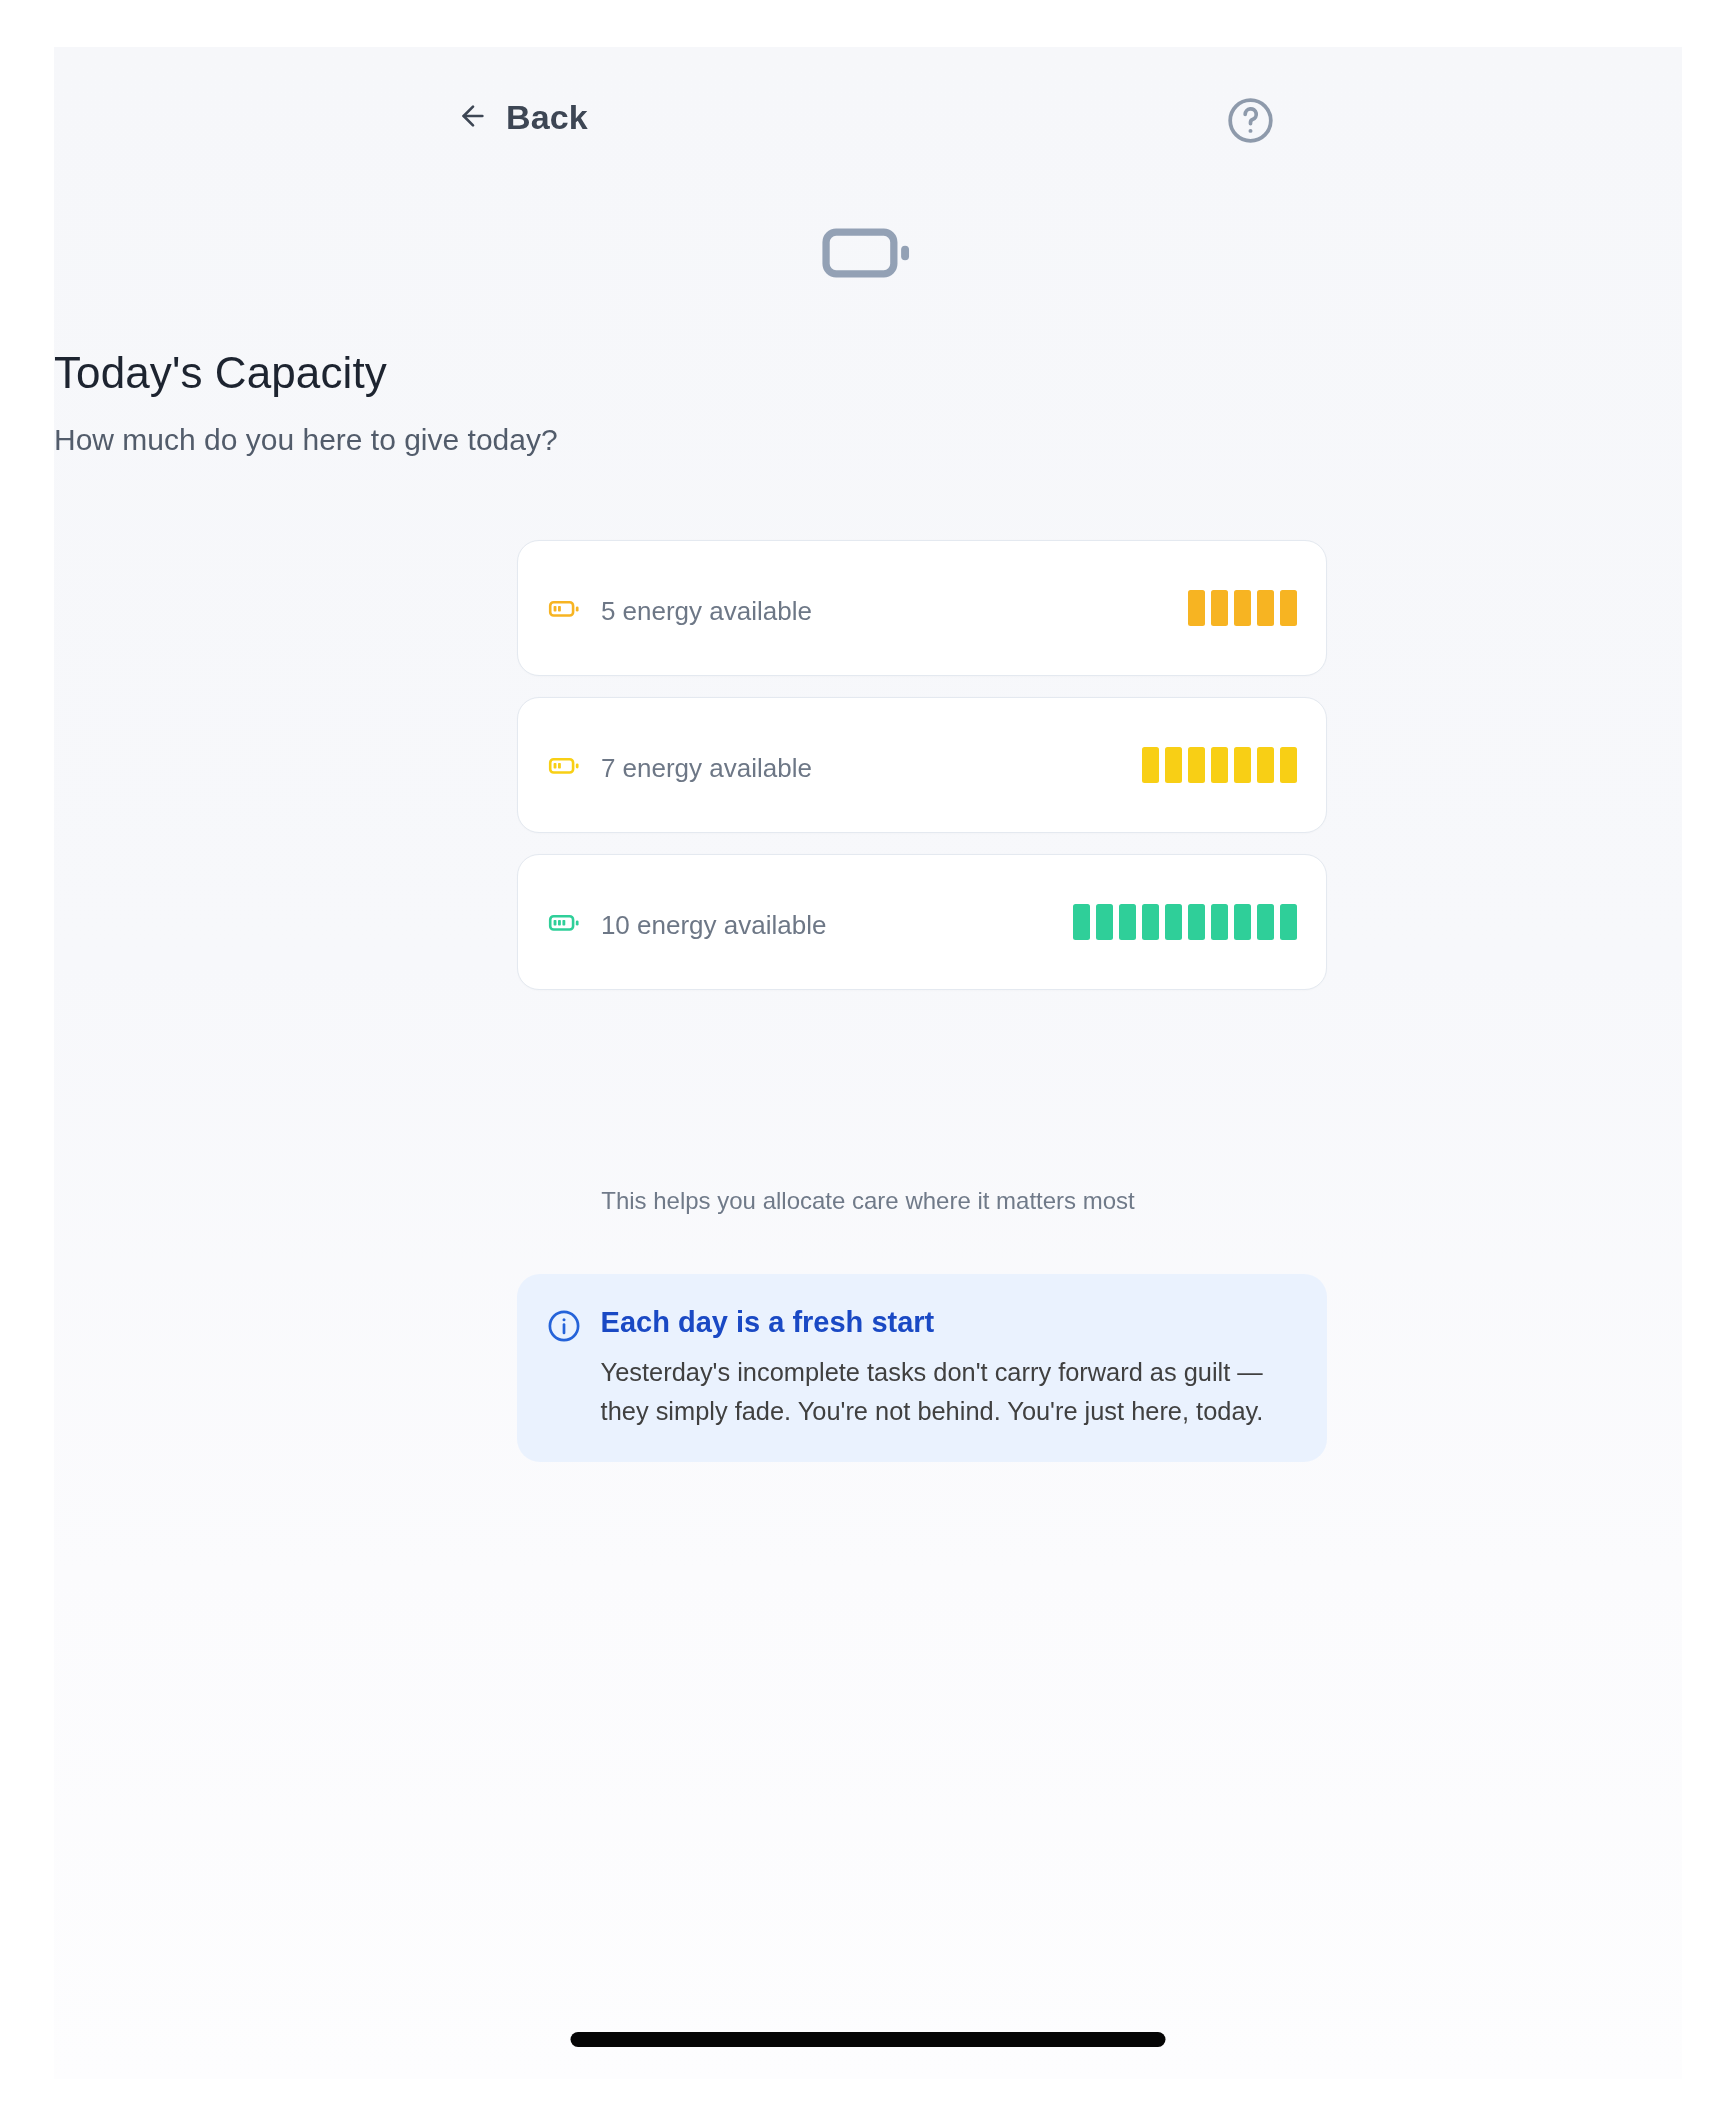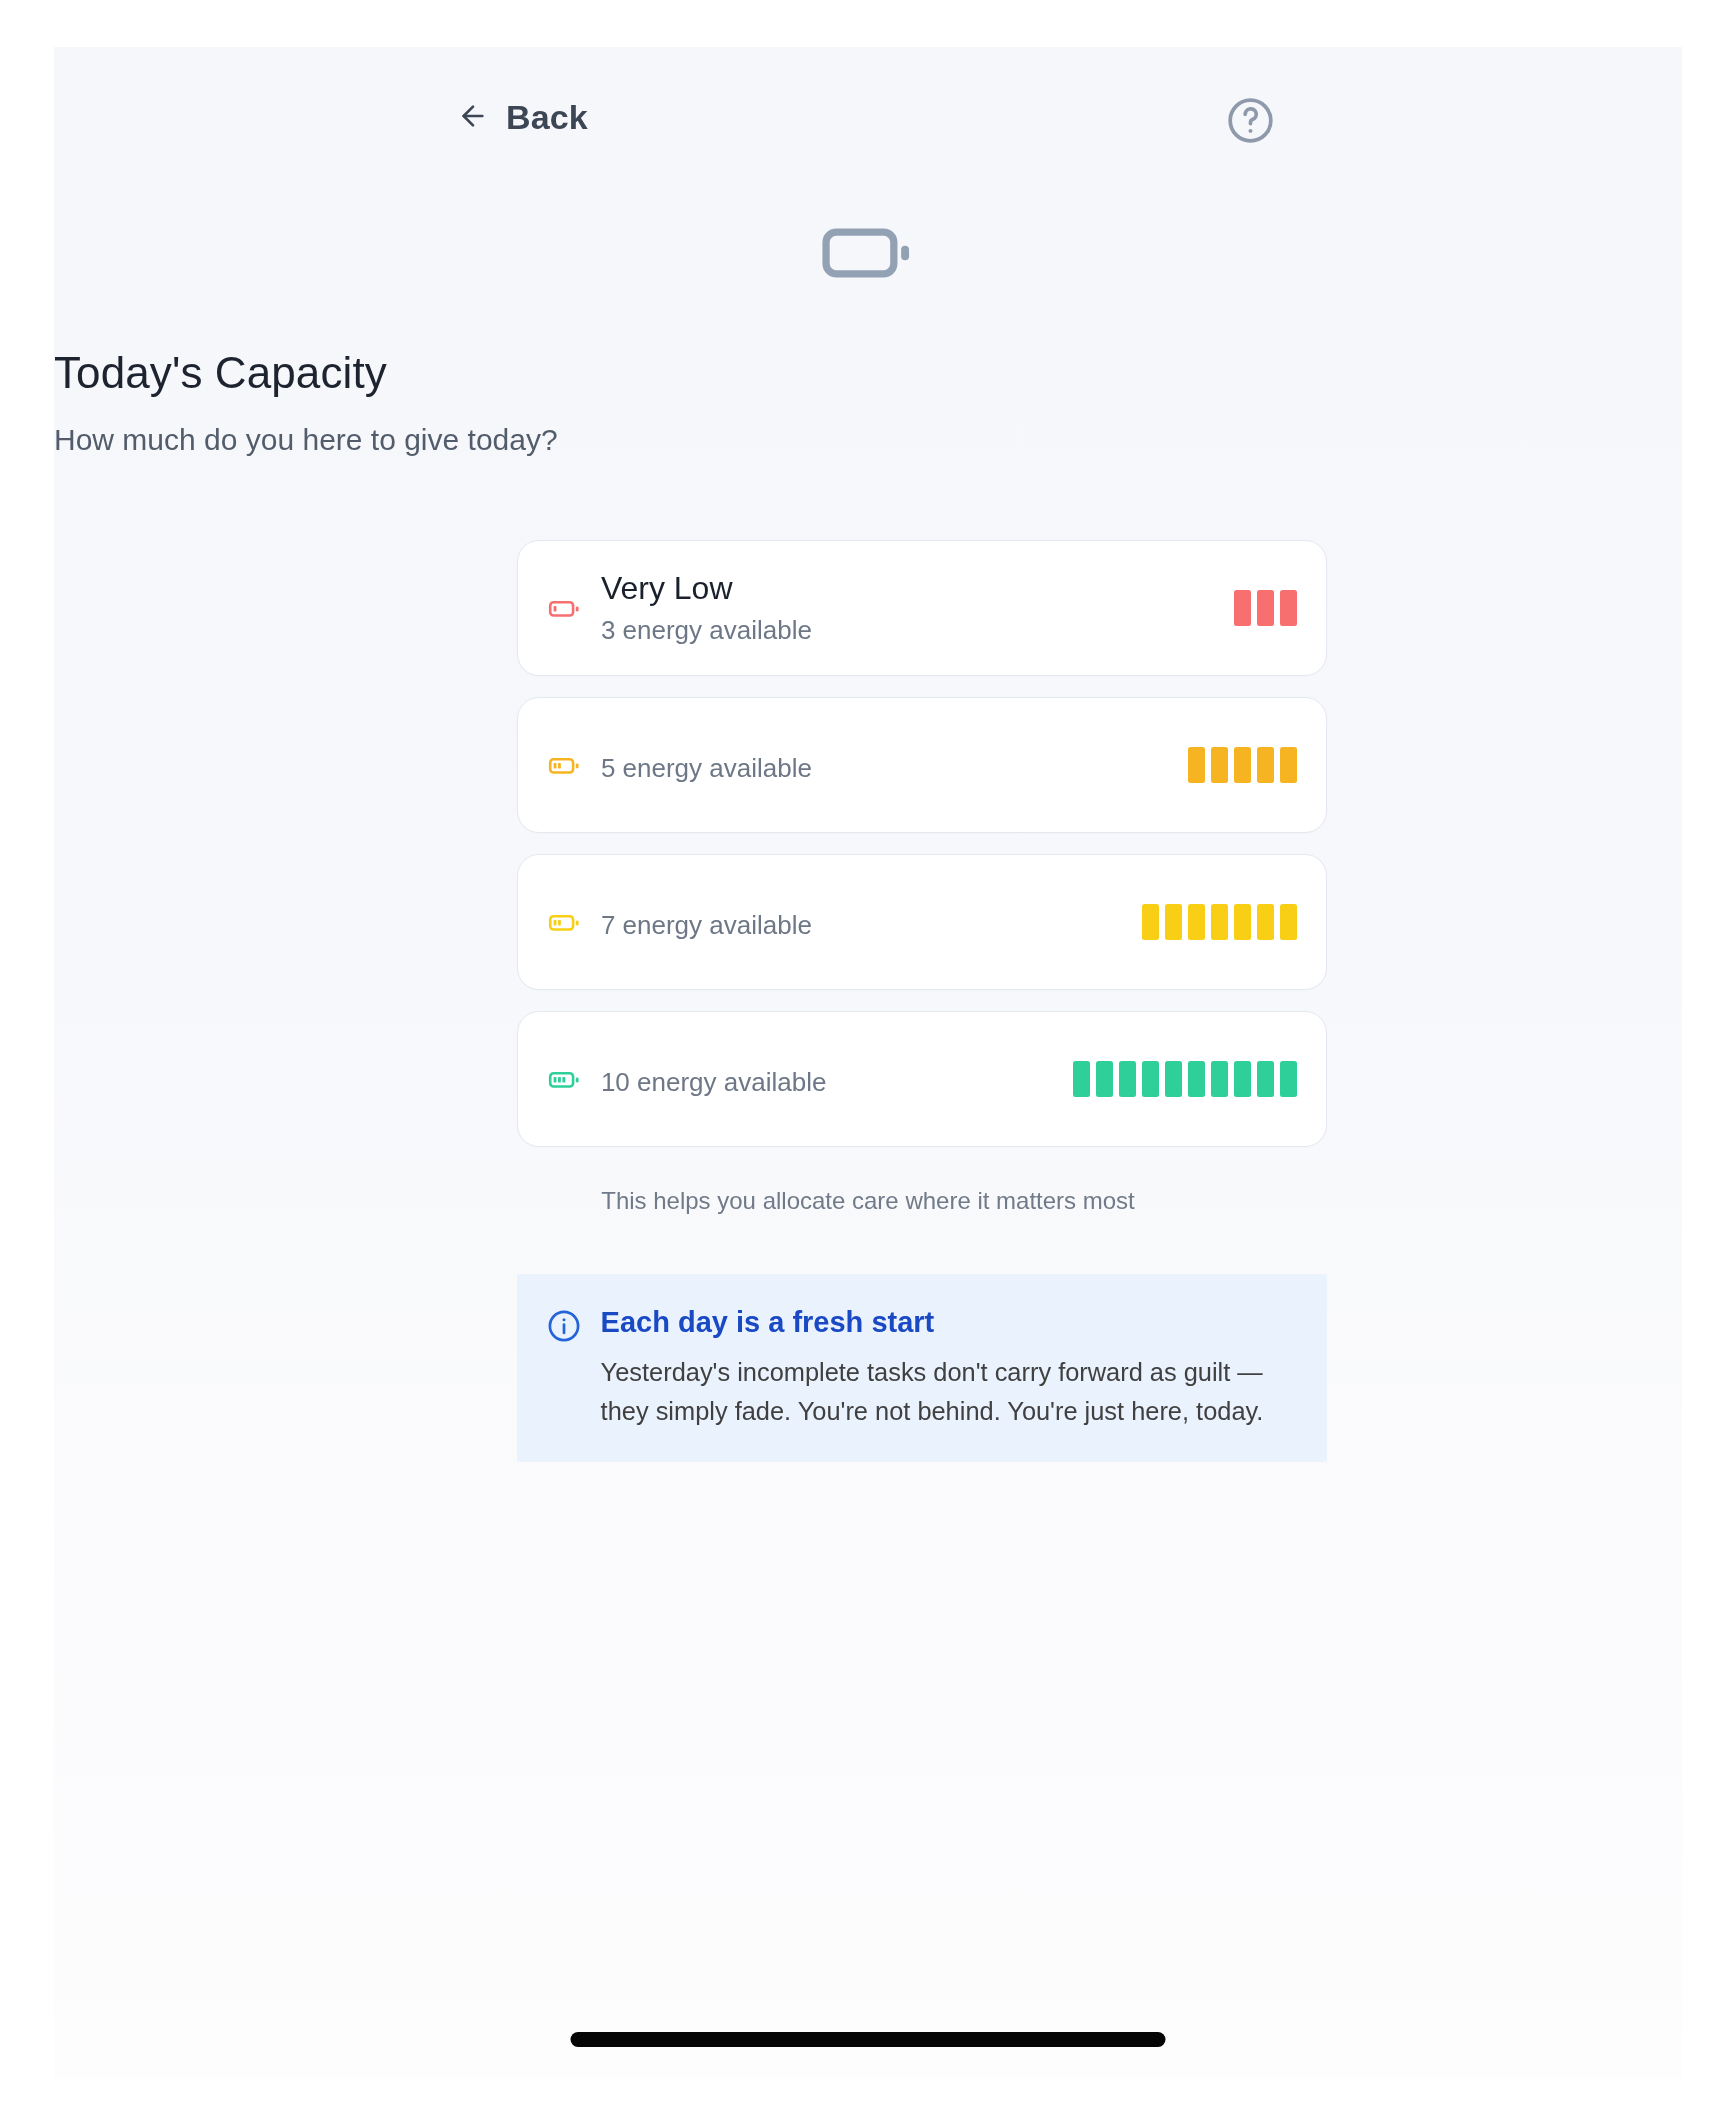--- a/index.html
+++ b/index.html
@@ -69,21 +69,21 @@
   
   .helper-text {
     position: absolute; left: 0; top: 1140px; width: 100%;
     text-align: center; font-size: 24px; color: #707a89;
   }
   
   .info-box {
     position: absolute; left: 463px; top: 1227px;
     width: 810px;
     background: #eaf2fe;
-    border-radius: 3px;
+    border-radius: 23px;
     padding: 30.5px 30.5px 32px 29px;
     display: flex; gap: 18.6px;
   }
   .info-icon { flex: 0 0 auto; padding-top: 3.4px; }
   .info-title { font-size: 29px; font-weight: 700; color: #1a49c4; line-height: 1.2; }
   .info-body {
     margin-top: 13.6px;
     font-size: 25.4px; color: #404040; line-height: 1.52;
     max-width: 712px;
   }
@@ -125,38 +125,20 @@
       <svg width="95" height="64" viewBox="0 0 30 20" fill="none">
         <rect x="1.6" y="3.4" width="21.4" height="13.2" rx="3.2" ry="3.2" stroke="#93a1b5" stroke-width="2.3" fill="none"></rect>
         <rect x="25.3" y="7.7" width="2.5" height="4.6" rx="1.25" fill="#93a1b5"></rect>
       </svg>
     </div>
     <h1 class="page-title">Today's Capacity</h1>
     <p class="page-subtitle">How much do you here to give today?</p>
   </div>
 
   <div class="options" id="options-list">
-      <div class="option-card">
-        <span class="opt-icon">
-          <svg width="39" height="27" viewBox="0 0 30 20" fill="none">
-            <rect x="1.7" y="5.2" width="17.6" height="10.2" rx="2.6" ry="2.6" stroke="#f86f6f" stroke-width="2" fill="none"></rect>
-            <rect x="4.3" y="8.1" width="2.2" height="4.2" rx="0.6" fill="#f86f6f"></rect>
-            <rect x="21.4" y="8.4" width="2.1" height="3.9" rx="1.05" fill="#f86f6f"></rect>
-          </svg>
-        </span>
-        <div class="opt-text">
-          <div class="opt-label">Very Low</div>
-          <div class="opt-sub">3 energy available</div>
-        </div>
-        <div class="opt-bars">
-          <span class="bar" style="background: rgb(248, 111, 111);"></span>
-          <span class="bar" style="background: rgb(248, 111, 111);"></span>
-          <span class="bar" style="background: rgb(248, 111, 111);"></span>
-        </div>
-      </div>
       <div class="option-card">
         <span class="opt-icon">
           <svg width="39" height="27" viewBox="0 0 30 20" fill="none">
             <rect x="1.7" y="5.2" width="17.6" height="10.2" rx="2.6" ry="2.6" stroke="#f7b422" stroke-width="2" fill="none"></rect>
             <rect x="4.3" y="8.1" width="2.2" height="4.2" rx="0.6" fill="#f7b422"></rect>
             <rect x="7.699999999999999" y="8.1" width="2.2" height="4.2" rx="0.6" fill="#f7b422"></rect>
             <rect x="21.4" y="8.4" width="2.1" height="3.9" rx="1.05" fill="#f7b422"></rect>
           </svg>
         </span>
         <div class="opt-text">

